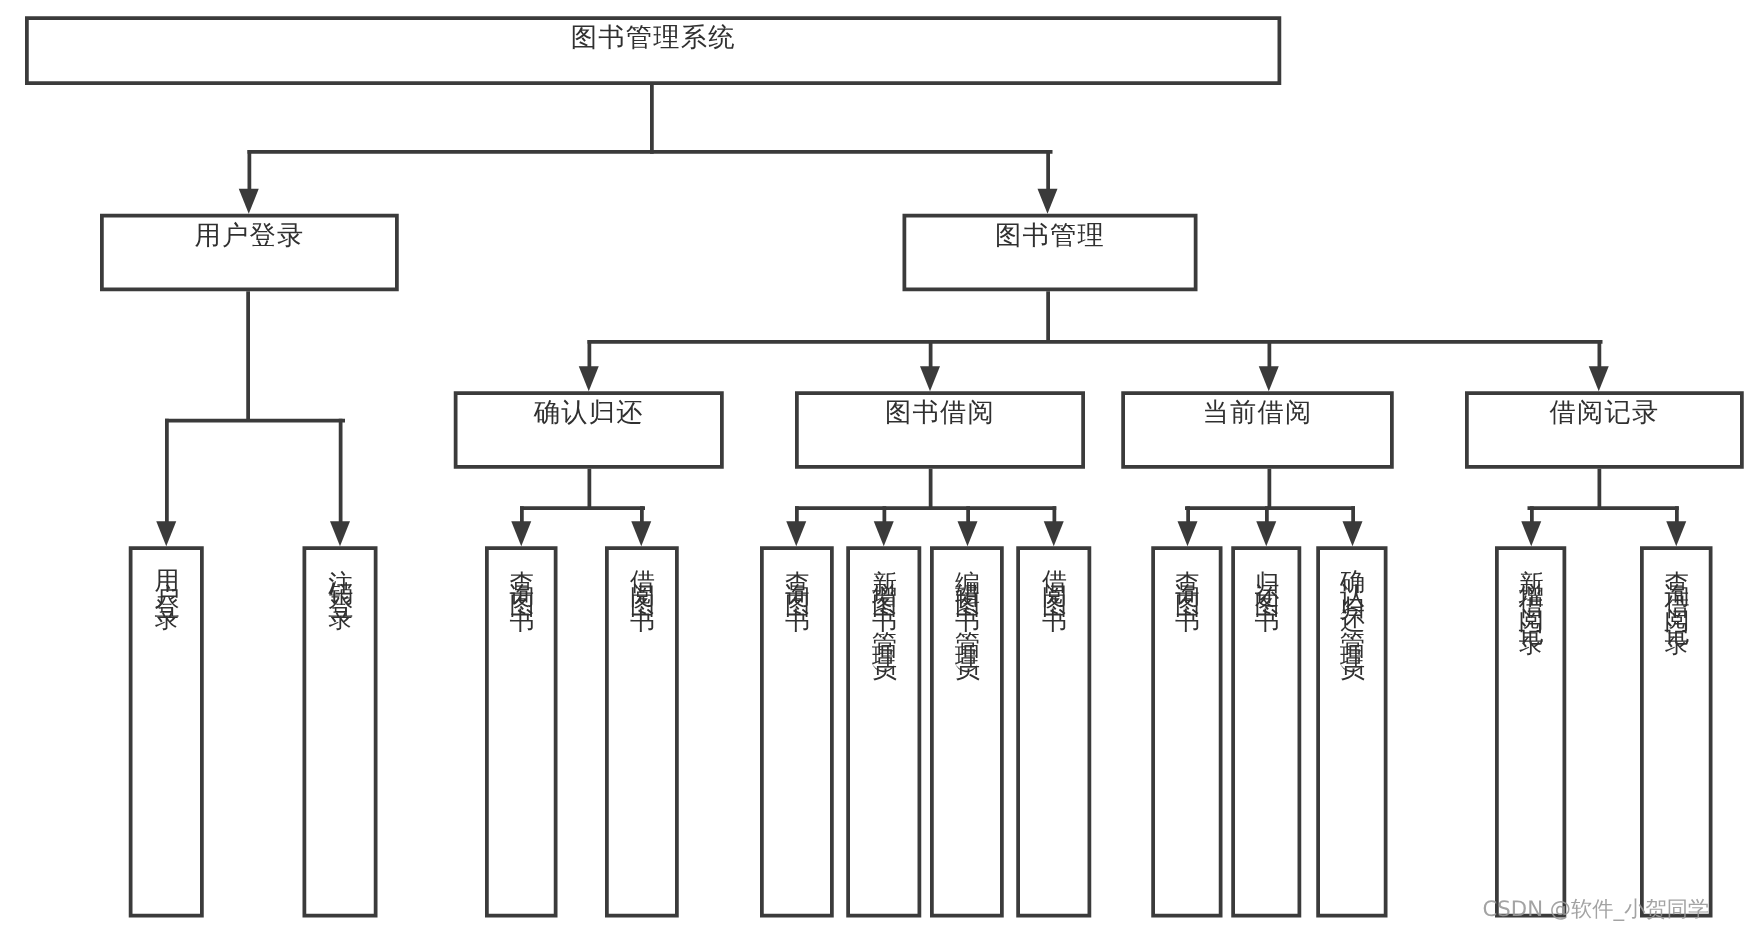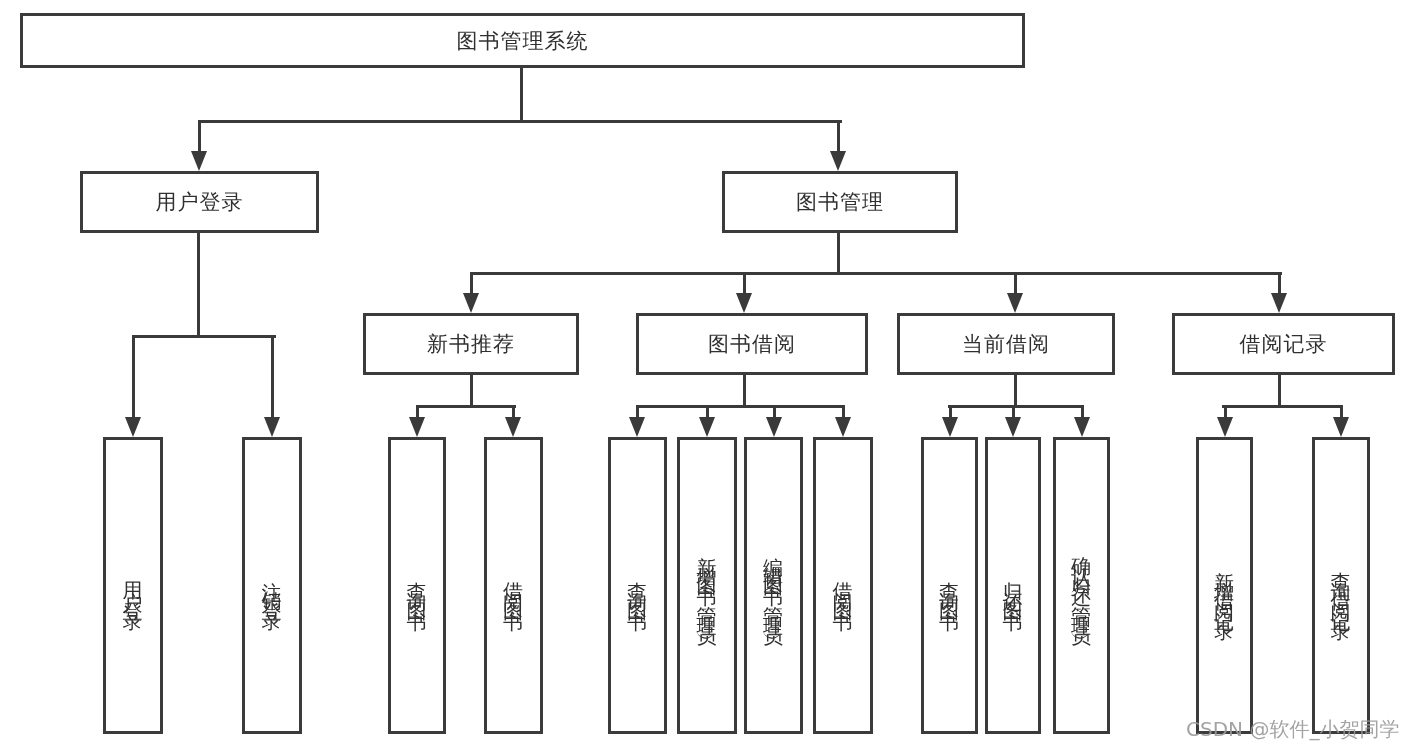--- a/index.html
+++ b/index.html
@@ -10,21 +10,21 @@
     background: #ffffff;
     overflow: hidden;
     font-family: "DejaVu Sans", "Liberation Sans", sans-serif;
   }
   .box {
     position: absolute;
     box-sizing: border-box;
     background: #ffffff;
     border: 3px solid #3b3b3b;
     display: flex;
-    align-items: center;
+    align-items: flex-start;
     justify-content: center;
     color: #303030;
     font-family: Liberation Serif, serif;
   }
   .box.h { font-size: 21px; }
   .box.h .lbl { letter-spacing: 1px; white-space: nowrap; }
   .box.v { font-size: 20px; }
   .box.v .lbl {
     writing-mode: vertical-rl;
     text-orientation: mixed;
@@ -38,21 +38,21 @@
     border-left: 8px solid transparent;
     border-right: 8px solid transparent;
     border-top: 20px solid #3a3a3a;
   }
   .watermark {
     position: absolute;
     left: 1186px;
     top: 716px;
     color: #9a9a9a;
     opacity: 0.9;
-    font-size: 20px;
+    font-size: 17px;
     white-space: nowrap;
     z-index: 5;
   }
 </style>
 </head>
 <body>
 
 <div class="canvas">
 
   <div class="box h" style="left:20px;top:13px;width:1005px;height:55px">
@@ -60,21 +60,21 @@
   </div>
 
   <div class="box h" style="left:80px;top:171px;width:239px;height:62px">
     <span class="lbl">用户登录</span>
   </div>
   <div class="box h" style="left:722px;top:171px;width:236px;height:62px">
     <span class="lbl">图书管理</span>
   </div>
 
   <div class="box h" style="left:363px;top:313px;width:216px;height:62px">
-    <span class="lbl">新书推荐</span>
+    <span class="lbl">确认归还</span>
   </div>
   <div class="box h" style="left:636px;top:313px;width:232px;height:62px">
     <span class="lbl">图书借阅</span>
   </div>
   <div class="box h" style="left:897px;top:313px;width:218px;height:62px">
     <span class="lbl">当前借阅</span>
   </div>
   <div class="box h" style="left:1172px;top:313px;width:223px;height:62px">
     <span class="lbl">借阅记录</span>
   </div>

